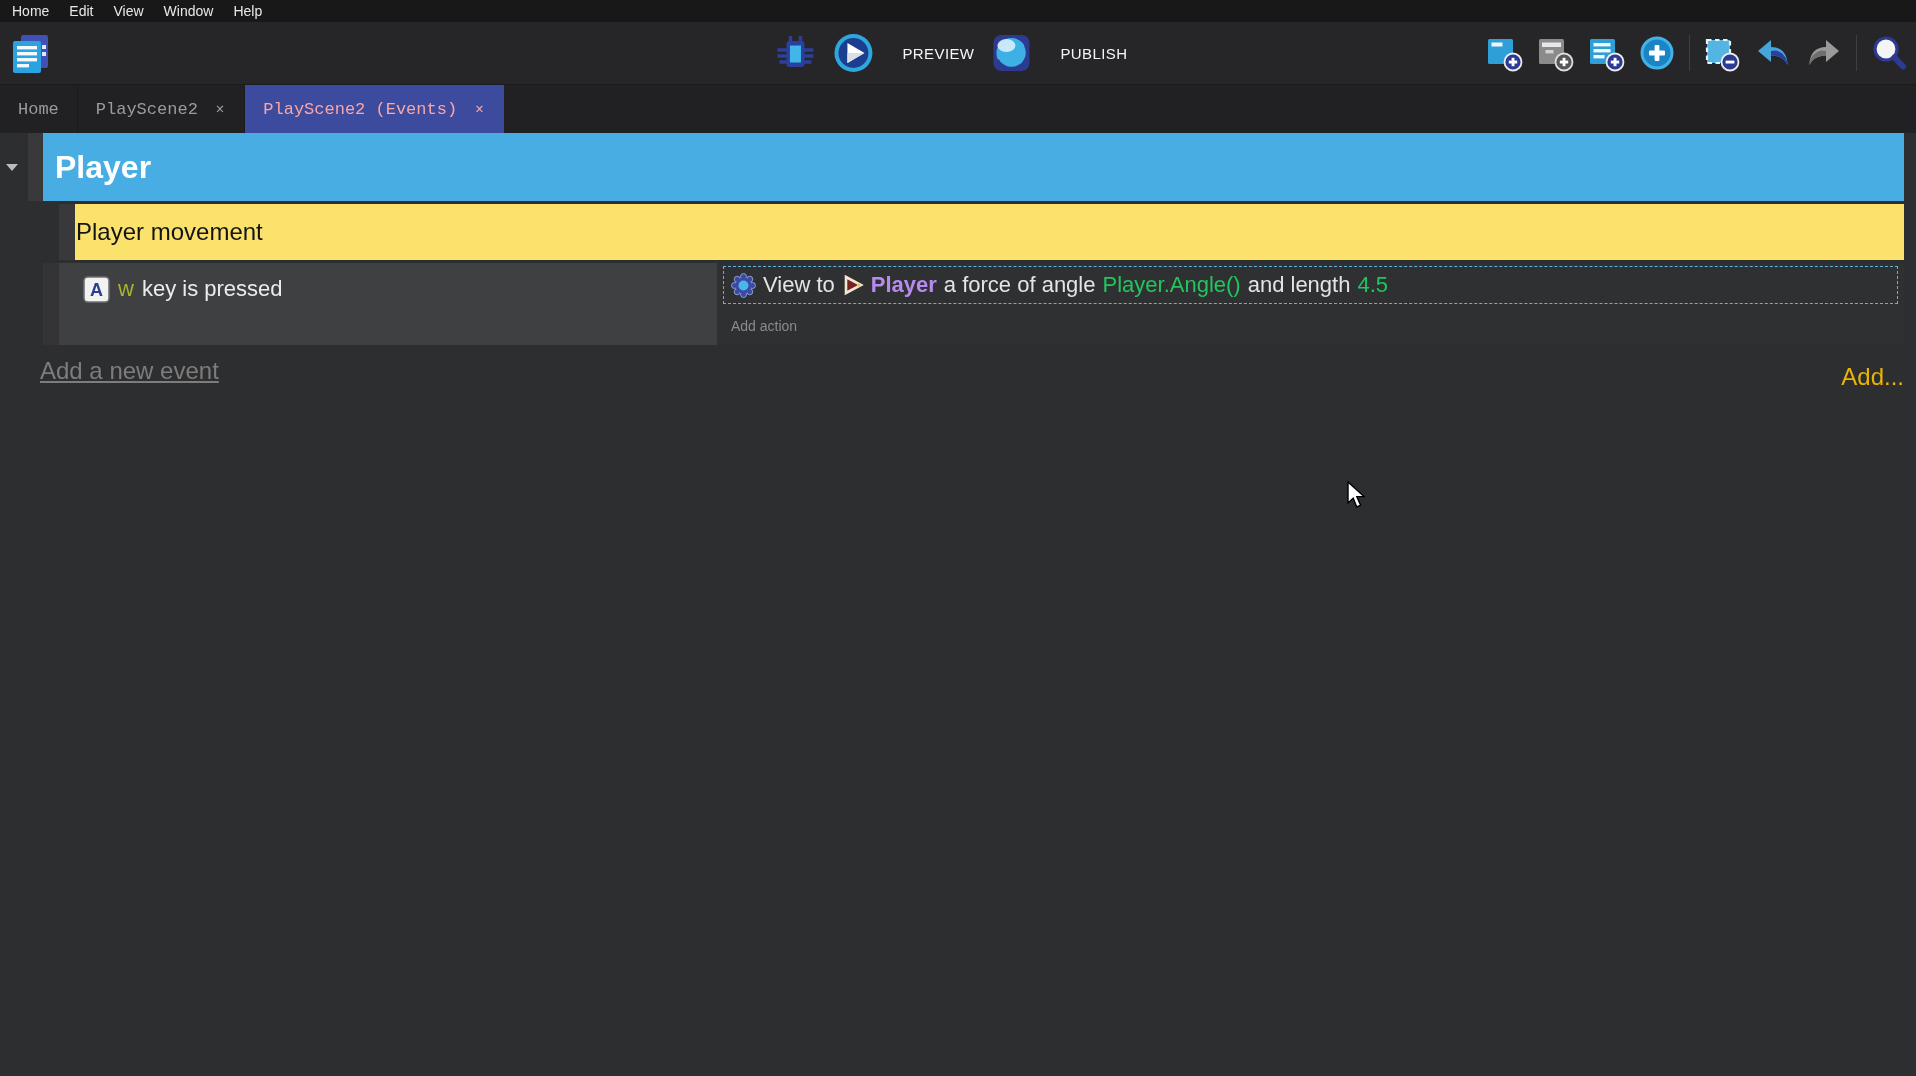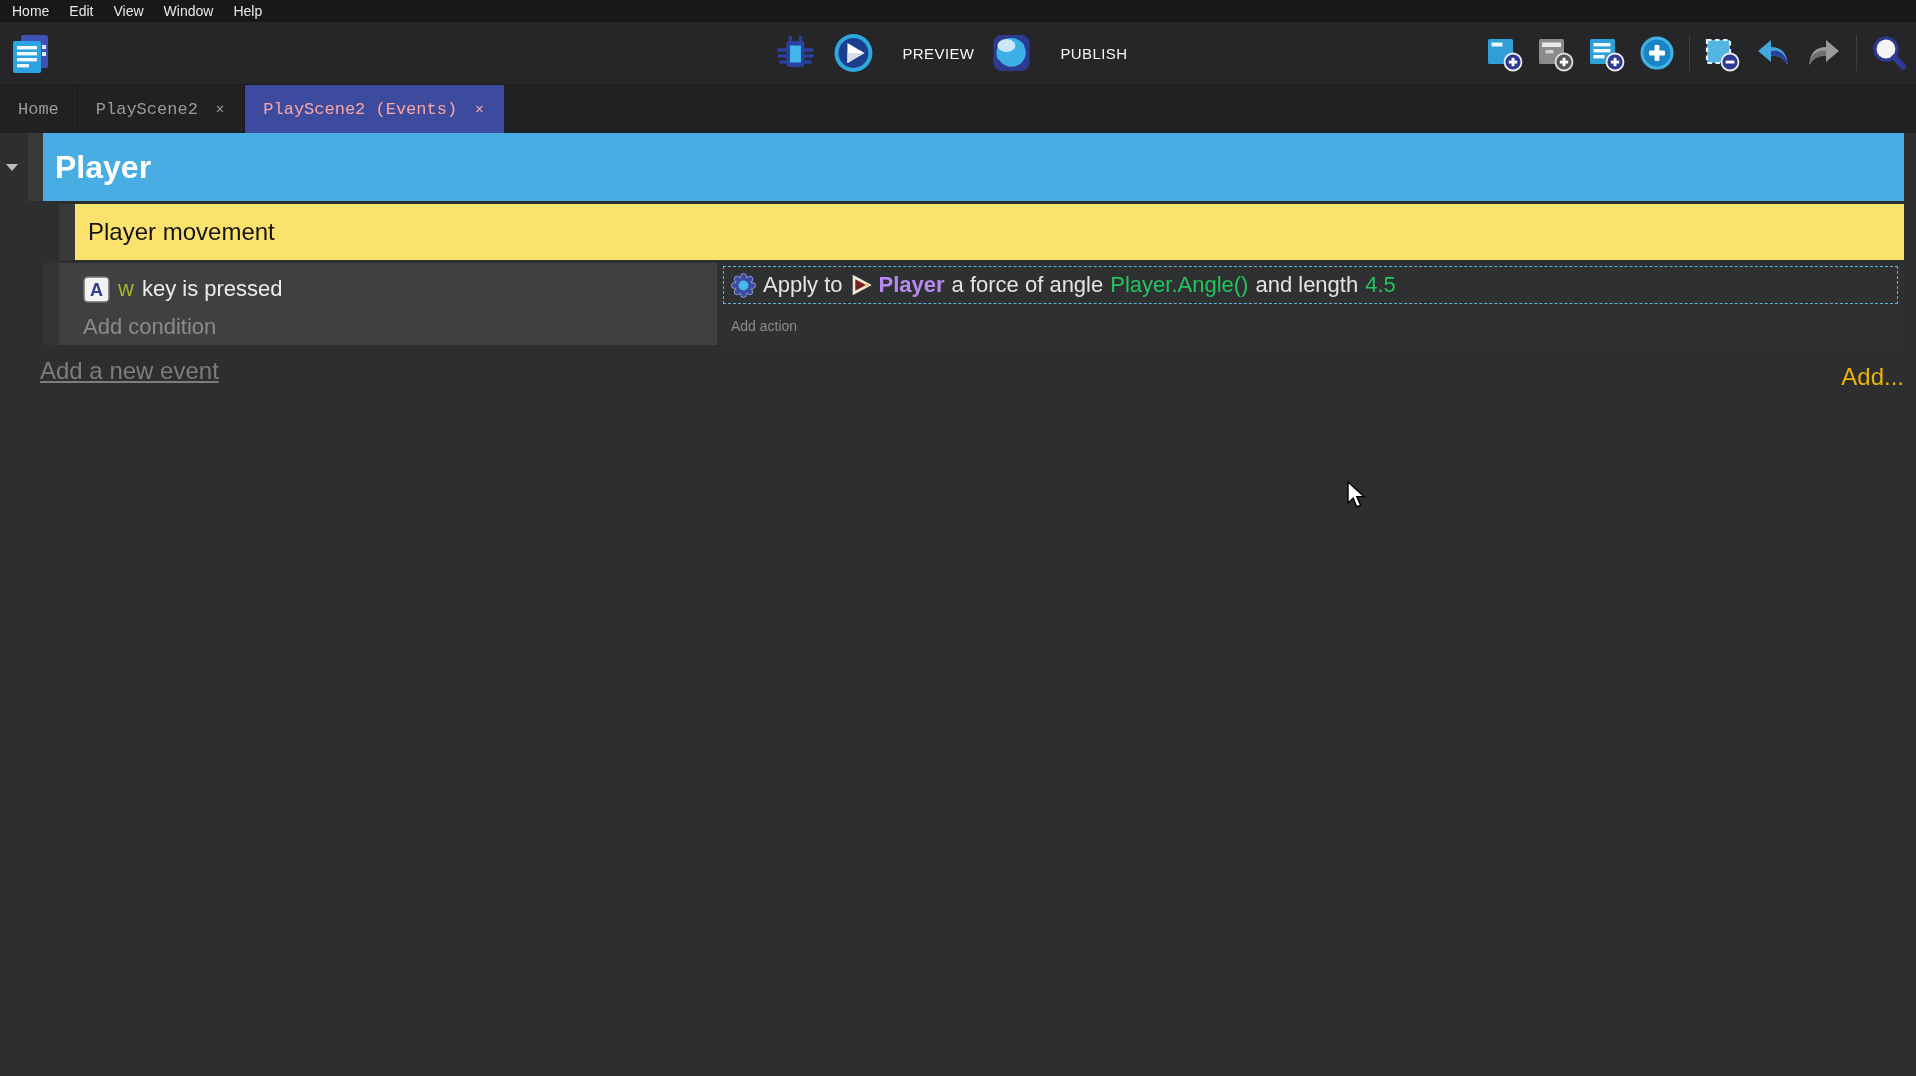--- a/index.html
+++ b/index.html
@@ -35,21 +35,21 @@
   
   .events { position:absolute; left:0; top:133px; right:0; bottom:0; background:#2d2e30; }
   .collapse-arrow { position:absolute; left:6px; top:31px; width:0; height:0;
     border-left:6px solid transparent; border-right:6px solid transparent; border-top:7px solid #bcbcbc; }
   .strip-group { position:absolute; left:28px; top:0; width:15px; height:68px; background:#39393b; }
   .group-bar { position:absolute; left:43px; right:12px; top:0; height:68px; background:#48ade2;
     display:flex; align-items:center; padding-left:12px; }
   .group-title { color:#ffffff; font-size:32px; font-weight:bold; }
   .strip-comment { position:absolute; left:59px; top:71px; width:16px; height:56px; background:#39393b; }
   .comment { position:absolute; left:75px; right:12px; top:71px; height:56px; background:#fbe26d;
-    display:flex; align-items:center; padding-left:13px; }
+    display:flex; align-items:center; padding-left:1px; }
   .comment-text { color:#141414; font-size:24px; }
 
   .event-row { position:absolute; left:43px; right:12px; top:130px; height:82px; display:flex; }
   .strip-ev { width:16px; background:#343436; }
   .cond-col { width:658px; background:#3f4042; padding:7px 0 0 24px; }
   .cond-line { display:flex; align-items:center; gap:8px; height:38px; font-size:22px; color:#ececec; }
   .key-name { color:#a9b42c; }
   .add-cond { margin-top:1px; height:36px; display:flex; align-items:center; font-size:22px; color:#8b8b8b; }
   .action-col { flex:1; background:#2f3032; position:relative; }
   .action-box { position:absolute; left:6px; right:6px; top:3px; height:38px;
@@ -231,39 +231,38 @@
       <div class="strip-ev"></div>
       <div class="cond-col">
         <div class="cond-line">
           <svg width="27" height="27" viewBox="0 0 27 27">
             <rect x="1" y="1" width="25" height="25" rx="4" fill="#f2f2f2" stroke="#707070" stroke-width="1.6"></rect>
             <text x="13.5" y="20" font-size="18" font-weight="bold" fill="#2c3e94" text-anchor="middle">A</text>
           </svg>
           <span class="key-name">w</span>
           <span>key is pressed</span>
         </div>
-        <div class="add-cond">Add condition</div>
       </div>
       <div class="action-col">
         <div class="action-box">
           <svg width="25" height="25" viewBox="0 0 25 25">
             <g fill="#3b4aa3" stroke="#9fb0e8" stroke-width="0.8">
               <circle cx="12.5" cy="3.5" r="3"></circle>
                 <circle cx="12.5" cy="21.5" r="3"></circle>
               <circle cx="3.5" cy="12.5" r="3"></circle>
                 <circle cx="21.5" cy="12.5" r="3"></circle>
               <circle cx="6.2" cy="6.2" r="3"></circle>
                 <circle cx="18.8" cy="6.2" r="3"></circle>
               <circle cx="6.2" cy="18.8" r="3"></circle>
                 <circle cx="18.8" cy="18.8" r="3"></circle>
             </g>
             <circle cx="12.5" cy="12.5" r="8" fill="#3b4aa3"></circle>
             <circle cx="12.5" cy="12.5" r="5" fill="#49b7ea"></circle>
           </svg>
-          <span>Apply to</span>
+          <span>View to</span>
           <svg width="22" height="22" viewBox="0 0 22 22">
             <polygon points="4,3 19,11 4,19" fill="#7b1f1f" stroke="#efe8d6" stroke-width="2.6"></polygon>
             <circle cx="16.5" cy="11" r="1.7" fill="#e8c44c"></circle>
           </svg>
           <span class="obj">Player</span>
           <span>a force of angle</span>
           <span class="expr">Player.Angle()</span>
           <span>and length</span>
           <span class="expr">4.5</span>
         </div>

